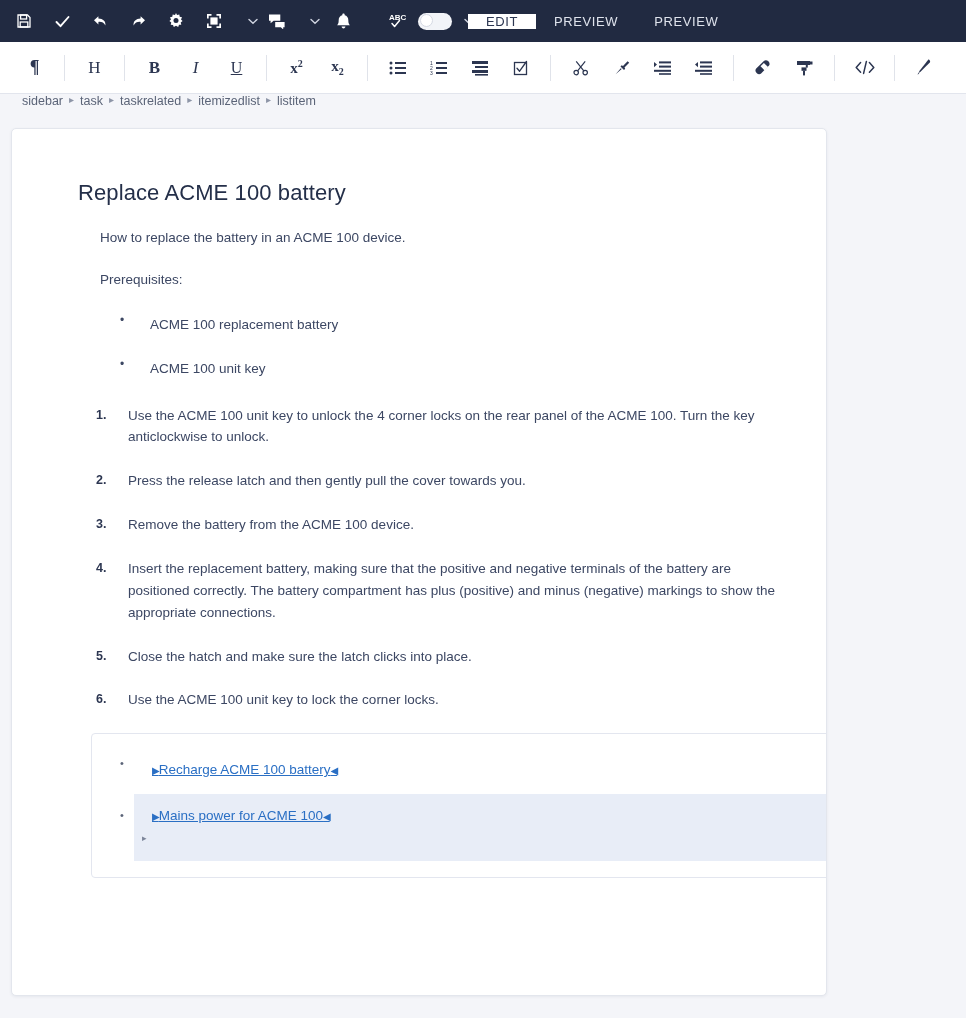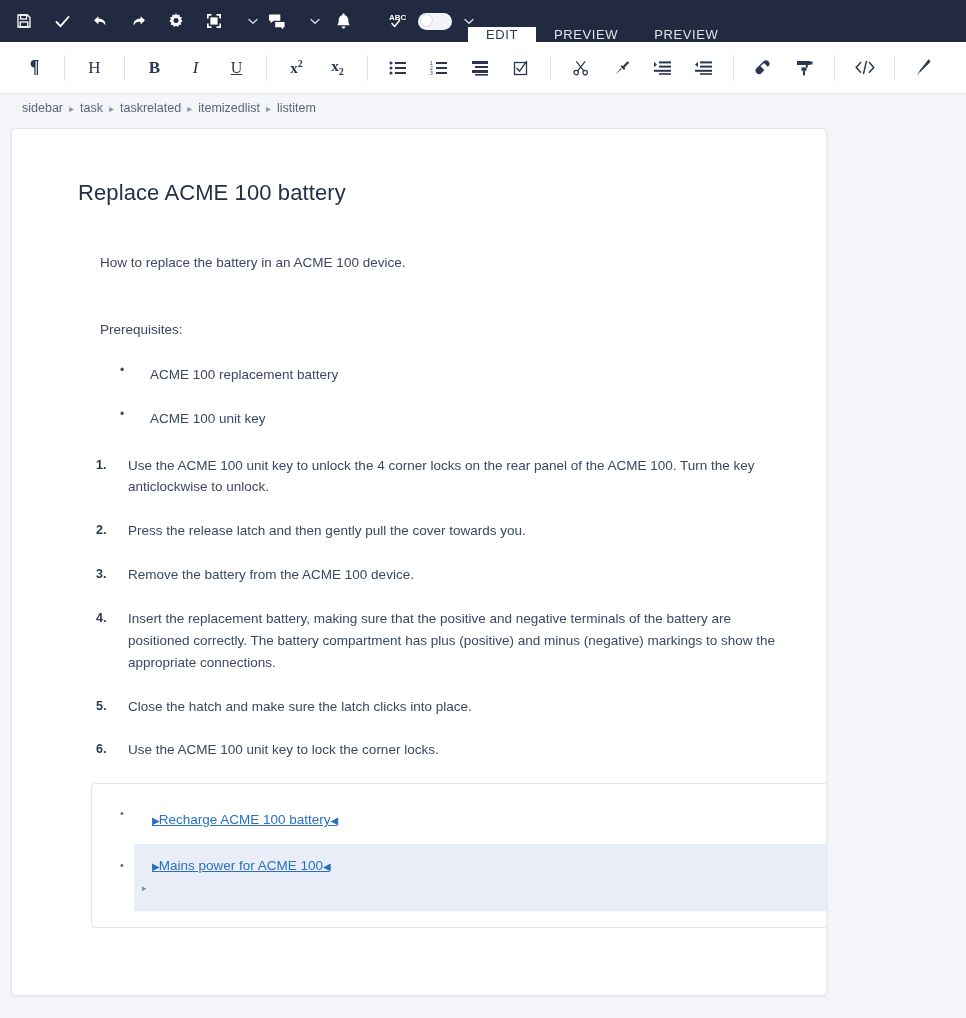--- a/index.html
+++ b/index.html
@@ -54,21 +54,21 @@
     width: 13px; height: 13px;
     border-radius: 50%;
     background: #ffffff;
     border: 1px solid #d5d9e3;
     top: 1px; left: 2px;
   }
 
   
   .tabs {
     display: flex;
-    align-items: flex-end;
+    align-items: center;
     margin-left: auto;
     position: absolute;
     left: 468px; top: 0; height: 42px;
     right: 0;
   }
   .tab {
     padding: 0 18px;
     display: flex; align-items: center;
     font-size: 13px;
     letter-spacing: 0.6px;
@@ -106,21 +106,20 @@
     flex: none;
   }
   .fb-btn .sup { font-size: 15px; font-weight: bold; font-family: "Liberation Serif", serif;}
   .fb-btn .sup sup, .fb-btn .sup sub { font-size: 10px; }
 
   
   .breadcrumb {
     height: 28px;
     background: #f4f5f9;
     display: flex;
-    align-items: center;
     padding-left: 22px;
     font-size: 12.5px;
     color: #5b6478;
     gap: 6px;
   }
   .bc-item { cursor: pointer; }
   .bc-sep { color: #8d95a7; font-size: 10px; }
 
   
   .page-wrap {
@@ -142,21 +141,21 @@
     font-size: 22px;
     font-weight: 400;
     color: #242f49;
     margin: 11px 0 0 20px;
     letter-spacing: 0.1px;
   }
 
   .para {
     font-size: 13.5px;
     color: #3c4763;
-    margin: 47px 0 0 42px;
+    margin: 22px 0 0 42px;
     line-height: 1.5;
   }
 
   ul.prereq {
     list-style: none;
     margin: 26px 0 0 42px;
     padding: 0;
   }
   ul.prereq li {
     font-size: 13.5px;

